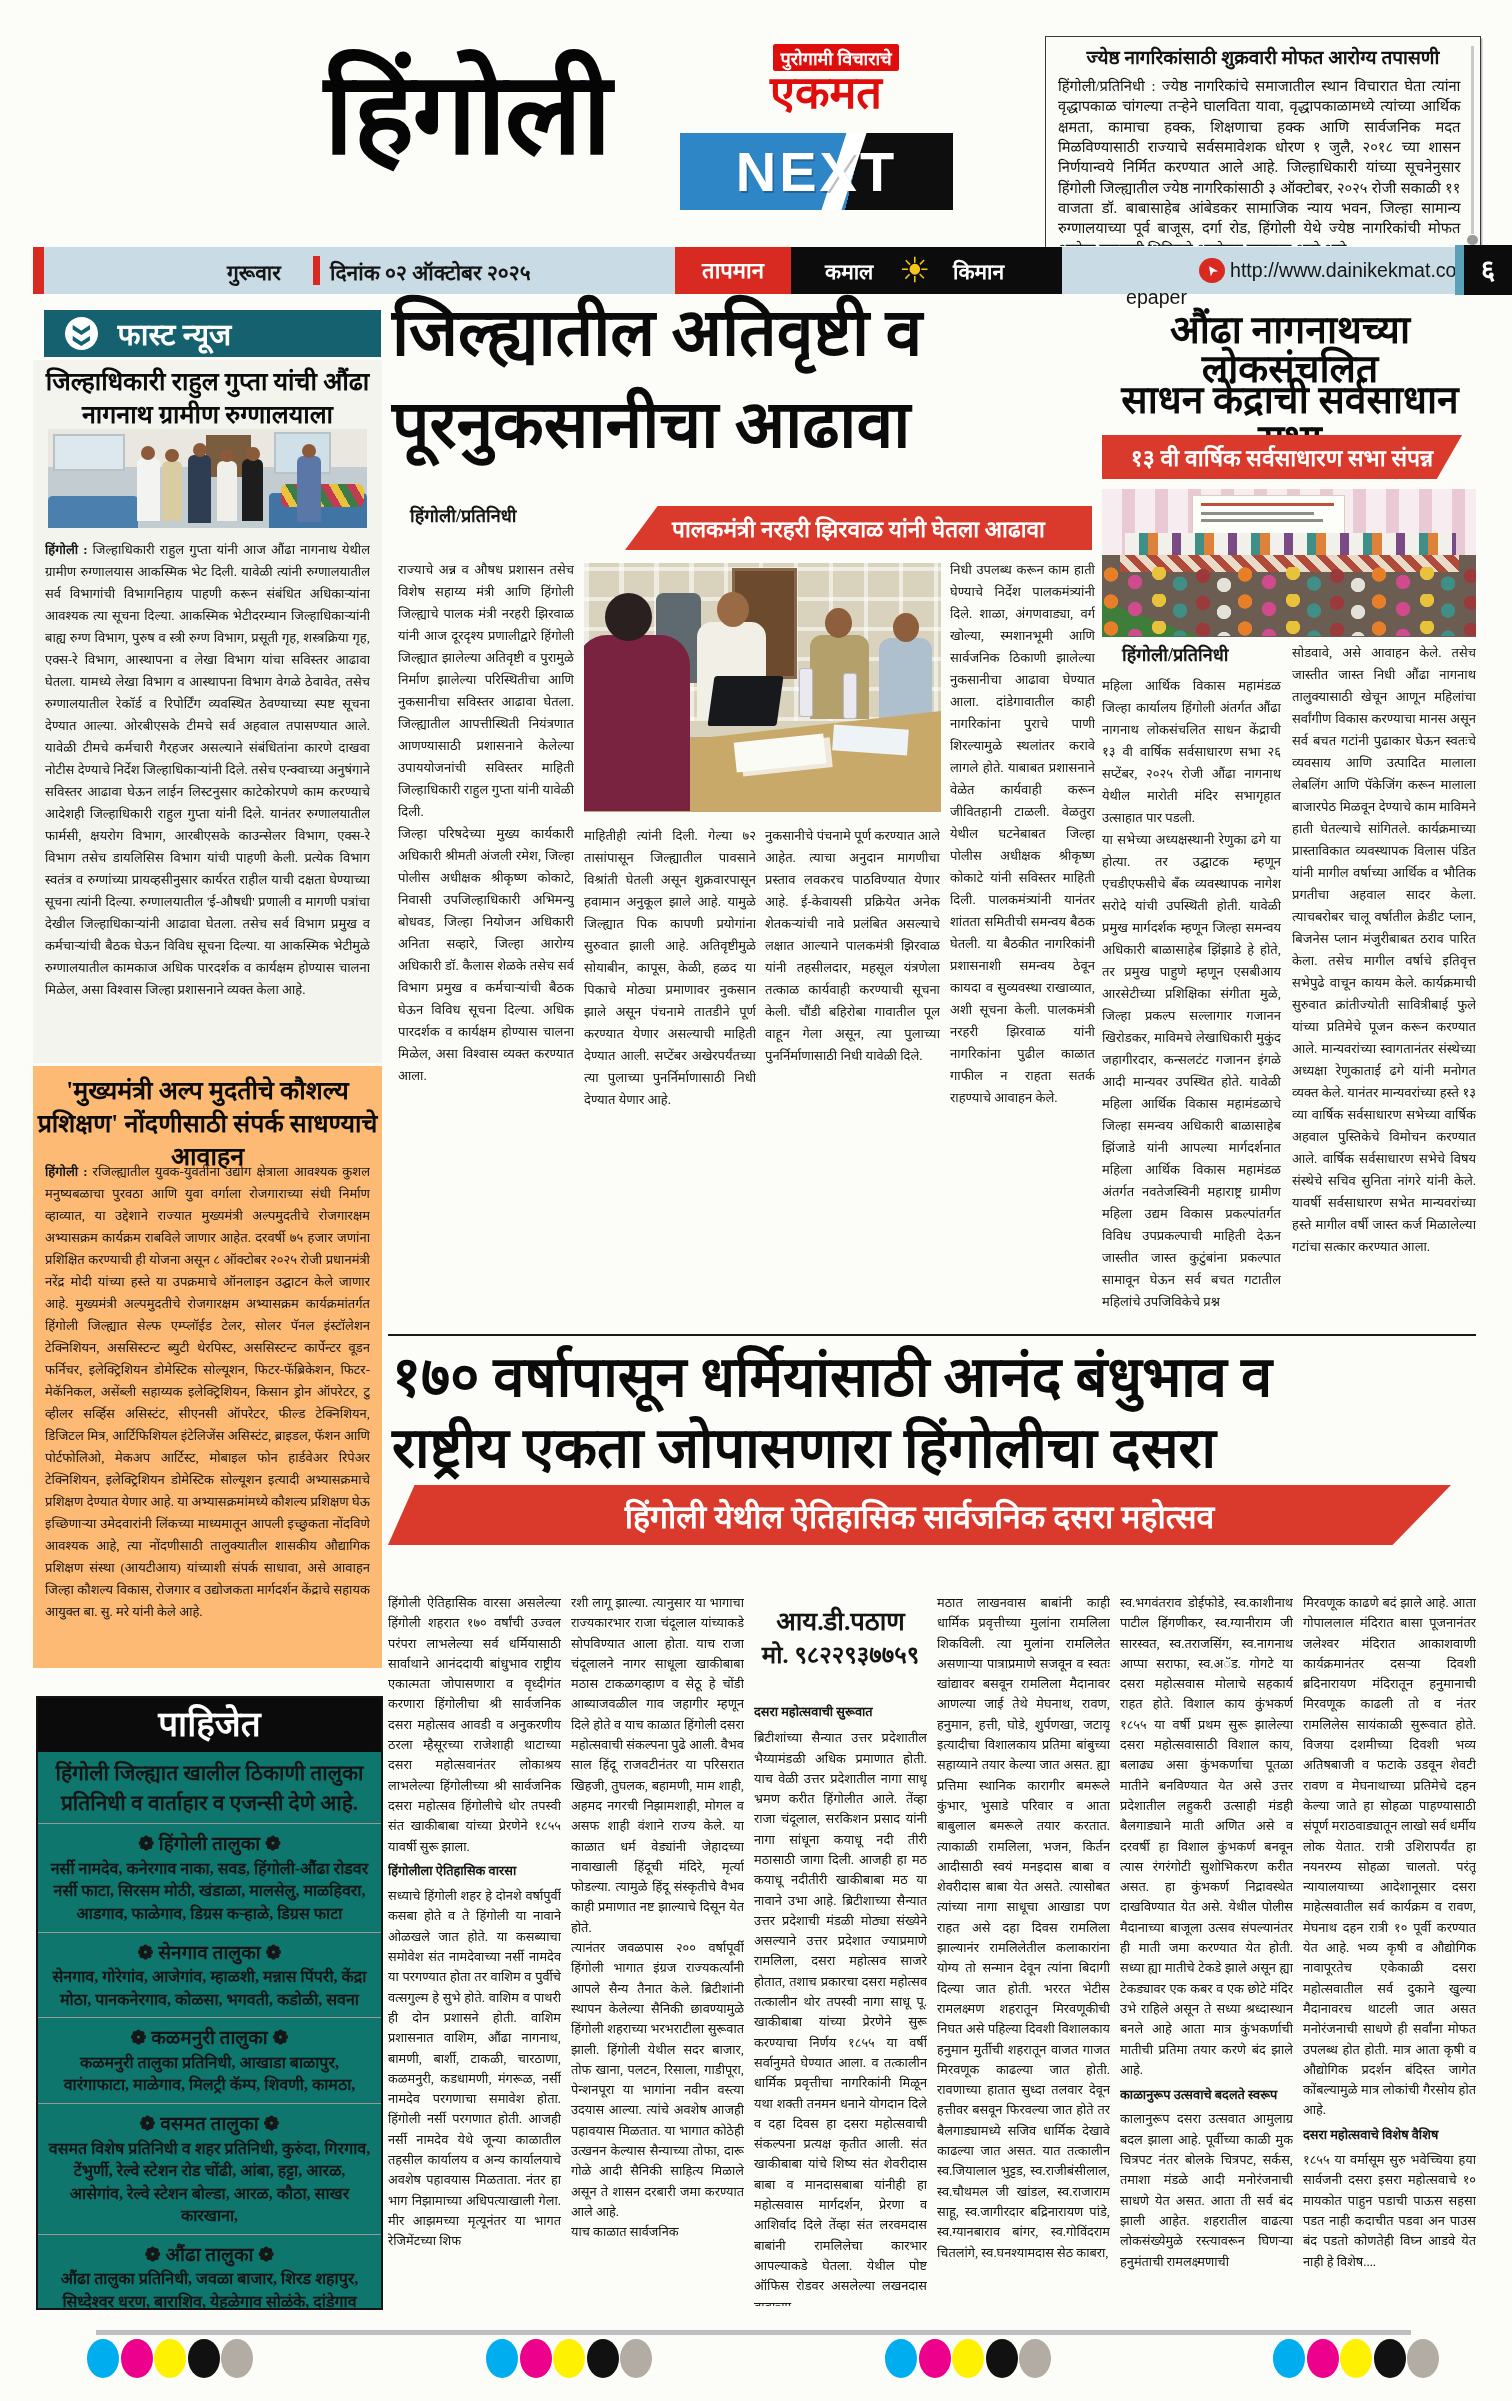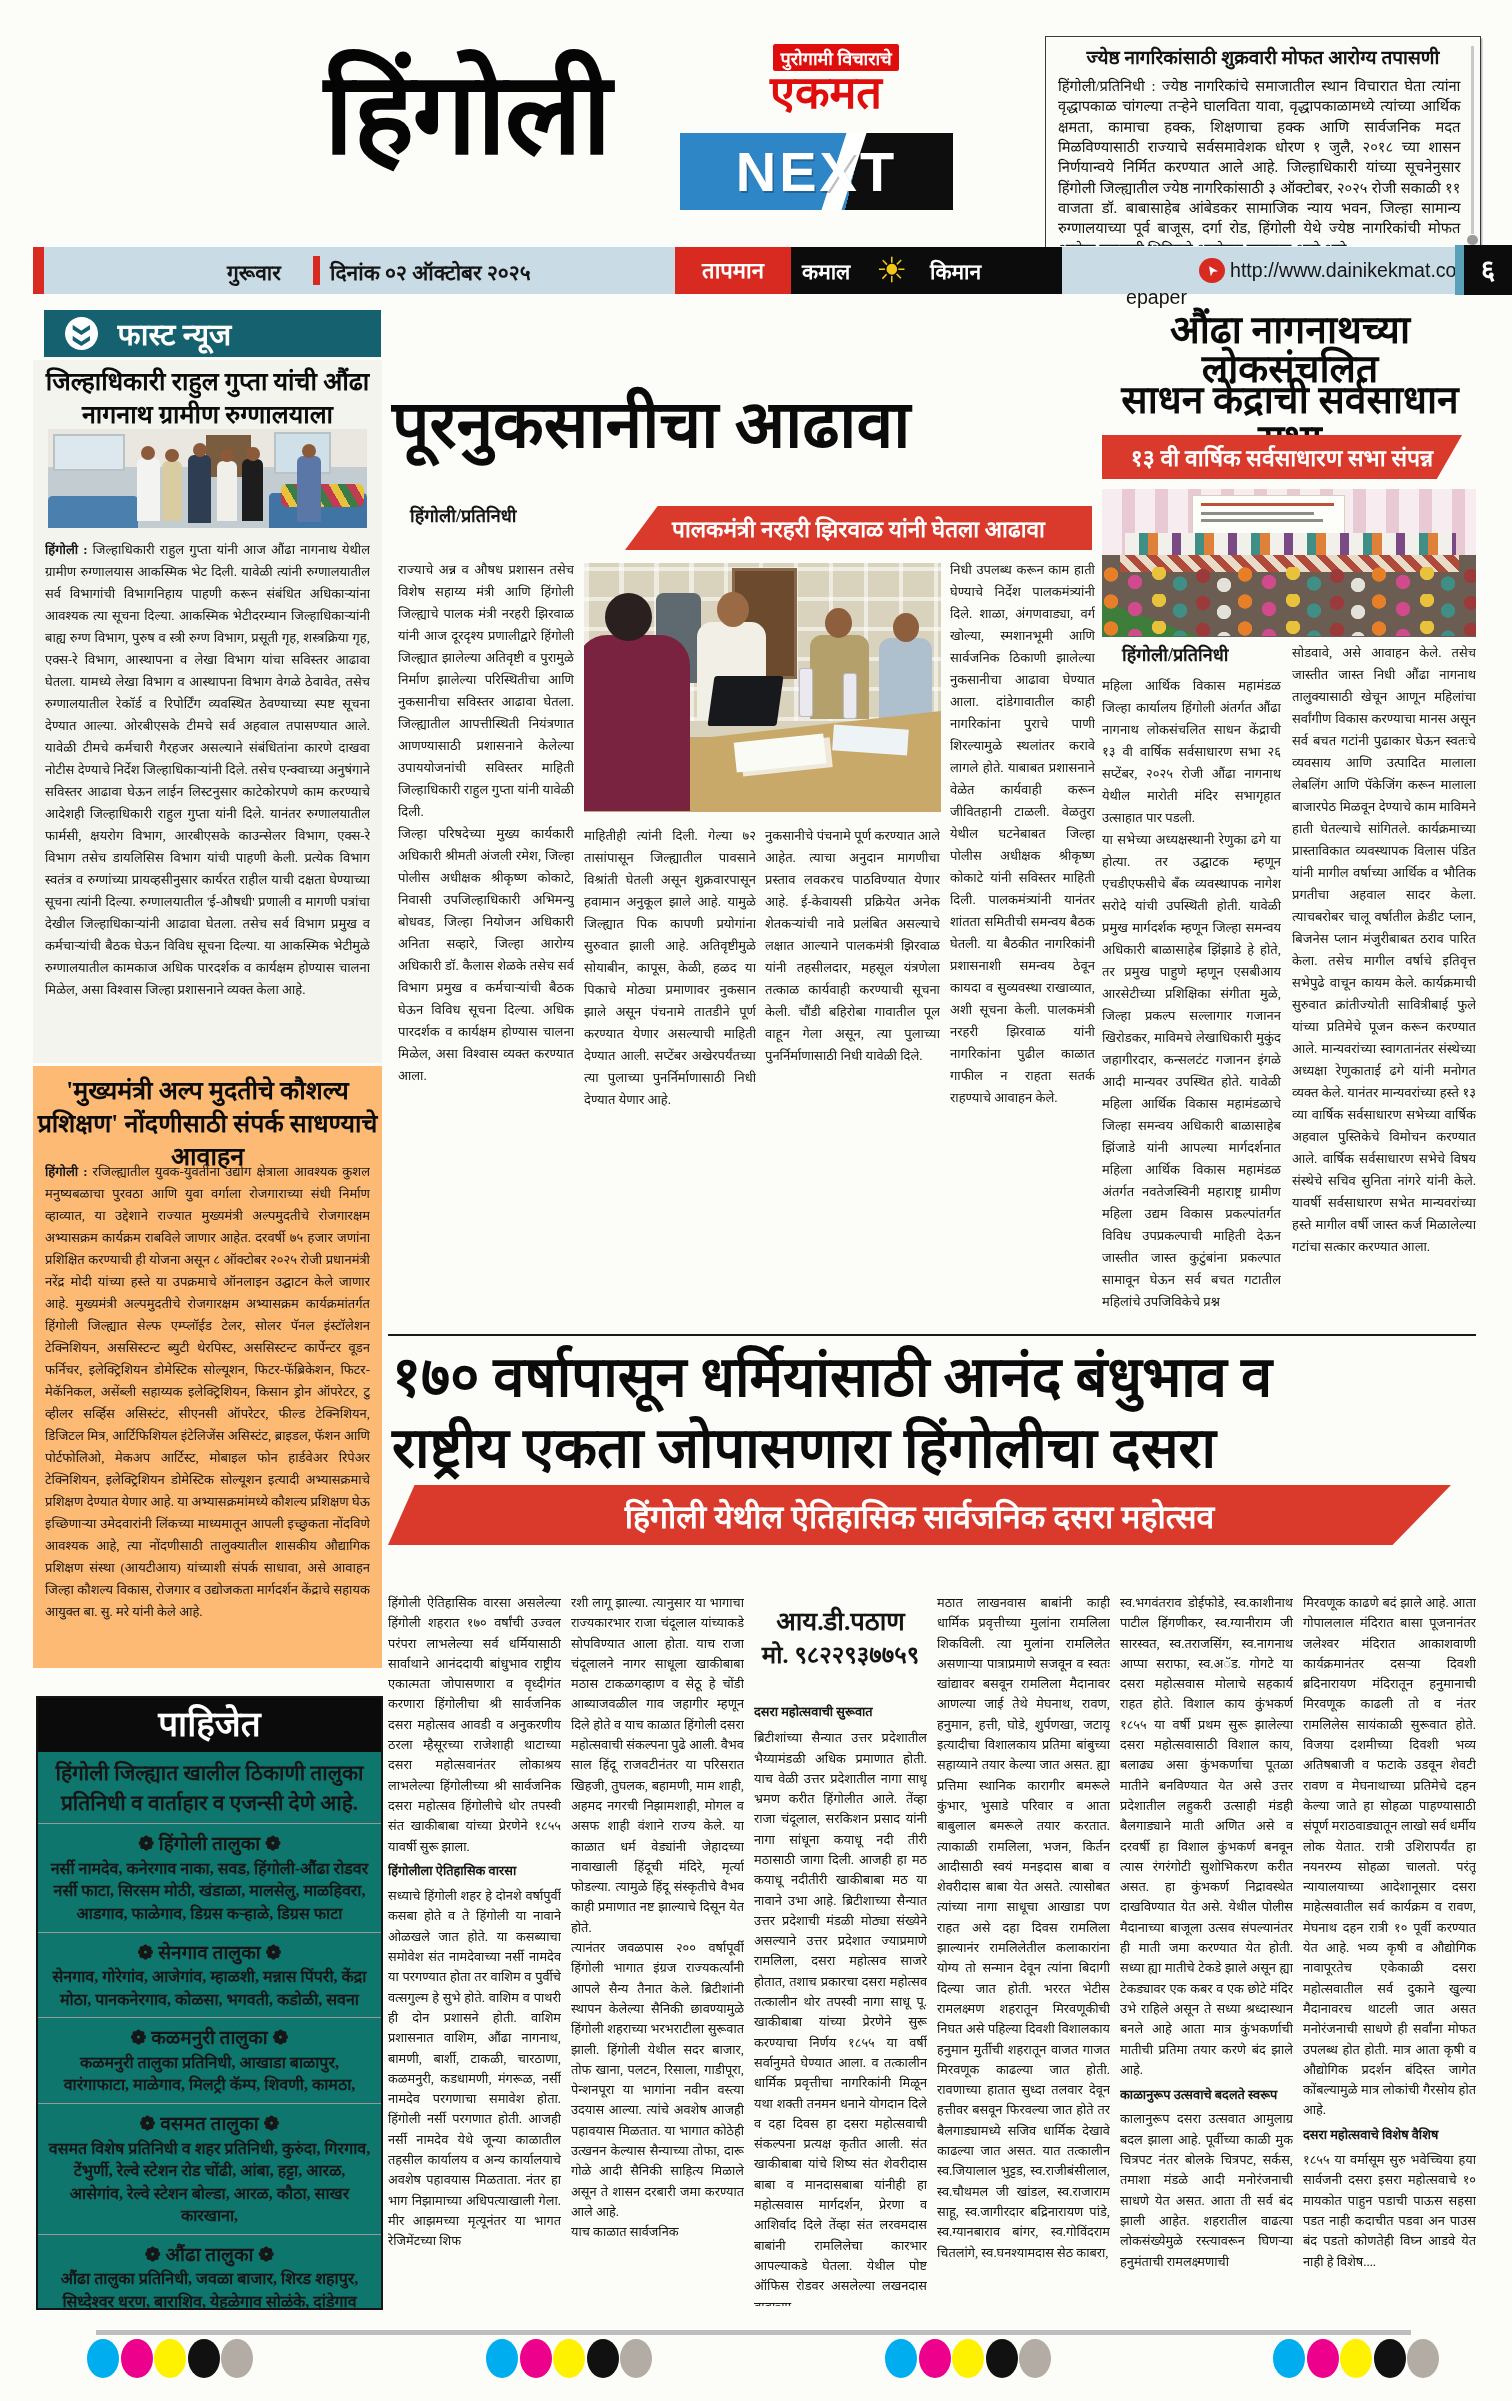--- a/index.html
+++ b/index.html
@@ -46,21 +46,21 @@
     <div class="abs" style="right:2.3px;bottom:6px;width:10.5px;height:10.5px;border-radius:50%;background:#9a9a9a;"></div>
   </div>
 
   <div class="abs" style="left:33px;top:247px;width:1431px;height:47px;background:#c9dce5;">
     <div class="abs" style="left:0;top:0;width:10.5px;height:47px;background:#d92a22;"></div>
     <span class="abs b" style="left:194px;top:10.5px;font-size:21px;">गुरूवार</span>
     <div class="abs" style="left:280px;top:9px;width:6.8px;height:29px;background:#d92a22;"></div>
     <span class="abs b" style="left:297px;top:10.5px;font-size:21px;">दिनांक ०२ ऑक्टोबर २०२५</span>
     <div class="abs ctr" style="left:642px;top:0;width:116px;height:47px;background:#d92a22;color:#fff;font-weight:bold;font-size:22px;line-height:47px;">तापमान</div>
     <div class="abs" style="left:758px;top:0;width:271px;height:47px;background:#0c0c0c;color:#fff;display:flex;align-items:center;">
-      <span class="b" style="margin-left:11px;font-size:21px;">कमाल</span>
+      <span class="b" style="margin-left:34px;font-size:21px;">कमाल</span>
       <span style="margin-left:25.6px;color:#f3c718;font-size:35px;line-height:1;">☀</span>
       <span class="b" style="margin-left:22.6px;font-size:21px;">किमान</span>
     </div>
     <span class="abs" style="left:1093px;top:12px;font-family:'Liberation Sans',sans-serif;font-size:19.6px;margin-top:27px;">epaper</span>
     <div class="abs" style="left:1166px;top:10.5px;width:25.6px;height:25.6px;border-radius:50%;background:#d92a22;color:#fff;display:flex;align-items:center;justify-content:center;">
       <span style="font-size:13.6px;transform:rotate(-125deg);display:block;">➤</span>
     </div>
     <span class="abs" style="left:1197px;top:12px;font-family:'Liberation Sans',sans-serif;font-size:19.6px;">http://www.dainikekmat.com</span>
   </div>
   <div class="abs" style="left:1455px;top:245px;width:9px;height:50px;background:#5aa0b8;"></div>
@@ -129,20 +129,21 @@
       <div class="wanted-h">❁ वसमत तालुका ❁</div>
       <div class="wanted-b">वसमत विशेष प्रतिनिधी व शहर प्रतिनिधी, कुरुंदा, गिरगाव, टेंभुर्णी, रेल्वे स्टेशन रोड चोंढी, आंबा, हट्टा, आरळ, आसेगांव, रेल्वे स्टेशन बोल्डा, आरळ, कौठा, साखर कारखाना,</div>
     </div>
     <div class="wanted-sec">
       <div class="wanted-h">❁ औंढा तालुका ❁</div>
       <div class="wanted-b">औंढा तालुका प्रतिनिधी, जवळा बाजार, शिरड शहापुर, सिध्देश्वर धरण, बाराशिव, येहळेगाव सोळंके, दांडेगाव फाटा, नागेशवाडी, येहळेगाव सोळंके, बोरजा, निशाणा, लाख, मेथा</div>
     </div>
 
   </div>
 
+  <div class="headline abs" style="left:392px;top:300px;width:708px;font-size:66px;line-height:1.0;">जिल्ह्यातील अतिवृष्टी व</div>
   <div class="headline abs" style="left:392px;top:392px;width:708px;font-size:66px;line-height:1.0;">पूरनुकसानीचा आढावा</div>
   <div class="abs b" style="left:410px;top:503px;font-size:18px;">हिंगोली/प्रतिनिधी</div>
   <div class="abs red-banner" style="left:625px;top:506px;width:467px;height:44px;font-size:22.6px;clip-path:polygon(7% 0,100% 0,100% 100%,0 100%);">पालकमंत्री नरहरी झिरवाळ यांनी घेतला आढावा</div>
 
   <div class="abs photo" style="left:584px;top:563px;width:357px;height:249px;overflow:hidden;
               background:linear-gradient(#d9d2bd 0 70%,#c0a97e 70% 100%);">
     <div class="fig" style="left:0;top:0;width:357px;height:158px;background:
          repeating-linear-gradient(90deg,rgba(255,255,255,.55) 0 4.5px,transparent 4.5px 35px),
          repeating-linear-gradient(0deg,rgba(255,255,255,.55) 0 4.5px,transparent 4.5px 30px);"></div>
     <div class="fig" style="left:148px;top:4.5px;width:59px;height:105px;background:#6b4a2e;border:3px solid #87684a;"></div>

